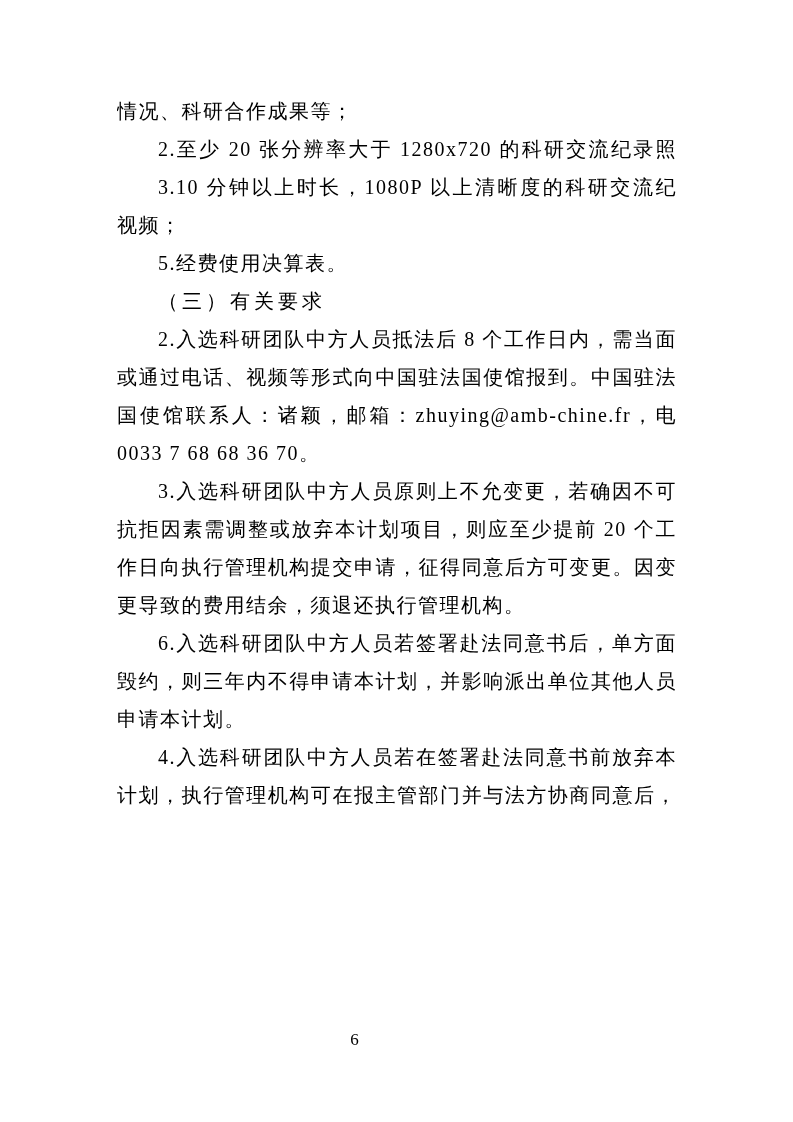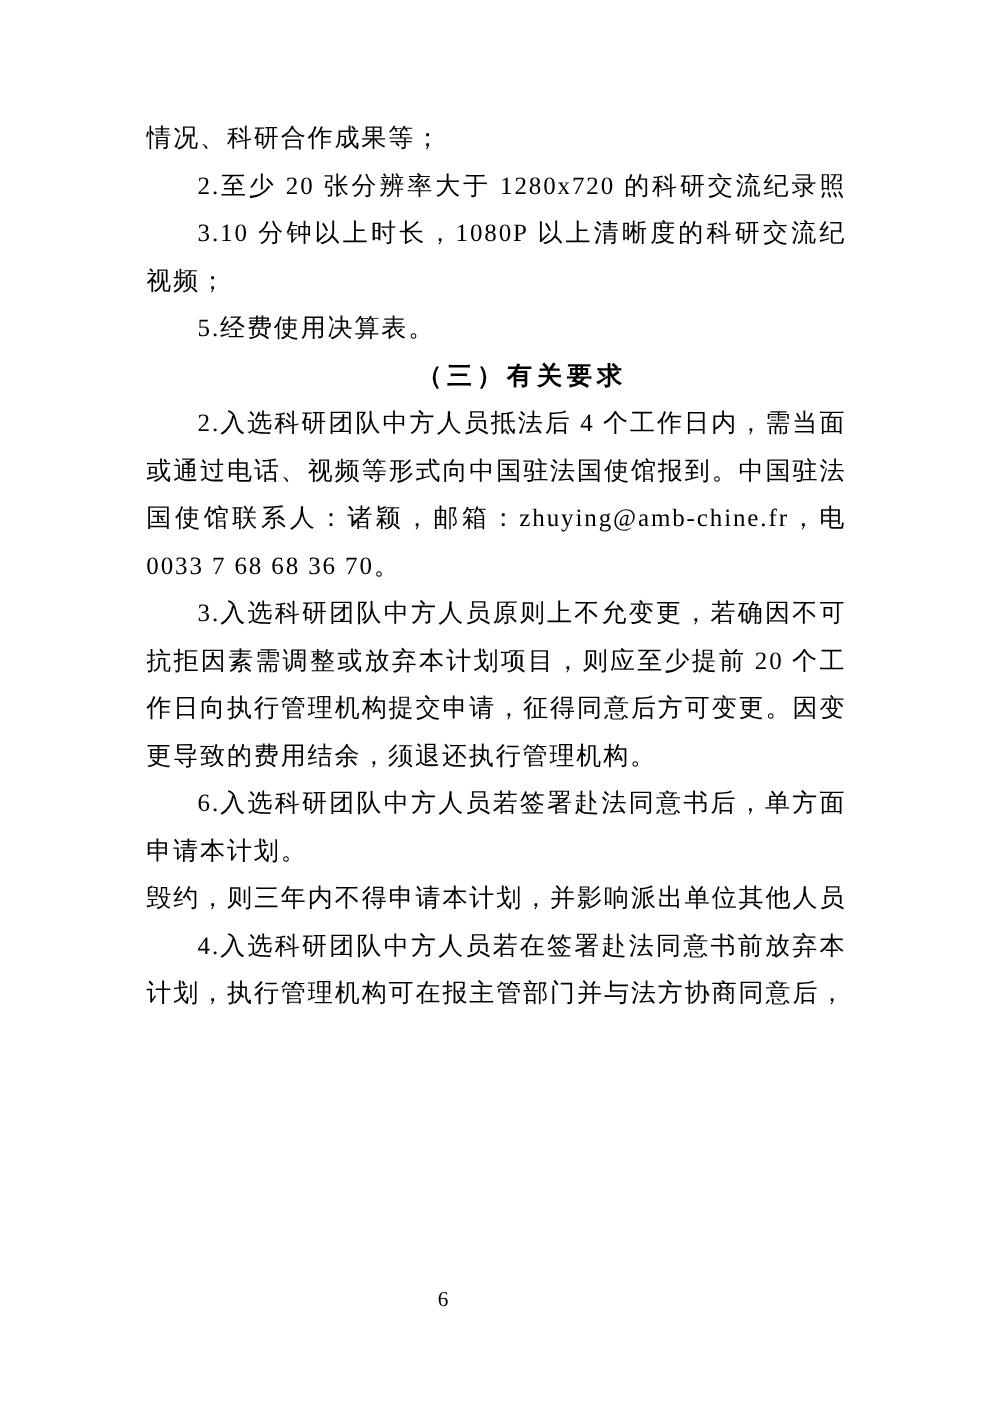--- a/index.html
+++ b/index.html
@@ -35,23 +35,22 @@
     overflow: hidden;
   }
   .line.fill {
     text-align: justify;
     text-align-last: justify;
   }
   .para.indent .line:first-child {
     text-indent: 41px;
   }
   .para.bold .line {
-    font-weight: bold;
+    font-weight: normal;
     letter-spacing: 4px;
-    text-align: center;
   }
   .footer {
     position: absolute;
     left: 0;
     top: 1028px;
     width: 100%;
     text-align: center;
     font-size: 17px;
     line-height: 24px;
     color: #000000;
@@ -72,35 +71,35 @@
         <div class="line fill">3.10 分钟以上时长，1080P 以上清晰度的科研交流纪录</div>
         <div class="line">视频；</div>
       </div>
       <div class="para indent">
         <div class="line">5.经费使用决算表。</div>
       </div>
       <div class="para indent bold">
         <div class="line">（三）有关要求</div>
       </div>
       <div class="para indent">
-        <div class="line fill">2.入选科研团队中方人员抵法后 4 个工作日内，需当面</div>
+        <div class="line fill">2.入选科研团队中方人员抵法后 8 个工作日内，需当面</div>
         <div class="line fill">或通过电话、视频等形式向中国驻法国使馆报到。中国驻法</div>
         <div class="line fill">国使馆联系人：诸颖，邮箱：zhuying@amb-chine.fr，电话：</div>
         <div class="line">0033 7 68 68 36 70。</div>
       </div>
       <div class="para indent">
         <div class="line fill">3.入选科研团队中方人员原则上不允变更，若确因不可</div>
         <div class="line fill">抗拒因素需调整或放弃本计划项目，则应至少提前 20 个工</div>
         <div class="line fill">作日向执行管理机构提交申请，征得同意后方可变更。因变</div>
         <div class="line">更导致的费用结余，须退还执行管理机构。</div>
       </div>
       <div class="para indent">
         <div class="line fill">6.入选科研团队中方人员若签署赴法同意书后，单方面</div>
+        <div class="line fill">毁约，则三年内不得申请本计划，并影响派出单位其他人员</div>
         <div class="line">申请本计划。</div>
-        <div class="line fill">毁约，则三年内不得申请本计划，并影响派出单位其他人员</div>
       </div>
       <div class="para indent">
         <div class="line fill">4.入选科研团队中方人员若在签署赴法同意书前放弃本</div>
         <div class="line fill">计划，执行管理机构可在报主管部门并与法方协商同意后，</div>
       </div>
     </div>
   <div class="footer">6</div>
 </div>
 
 </body></html>

